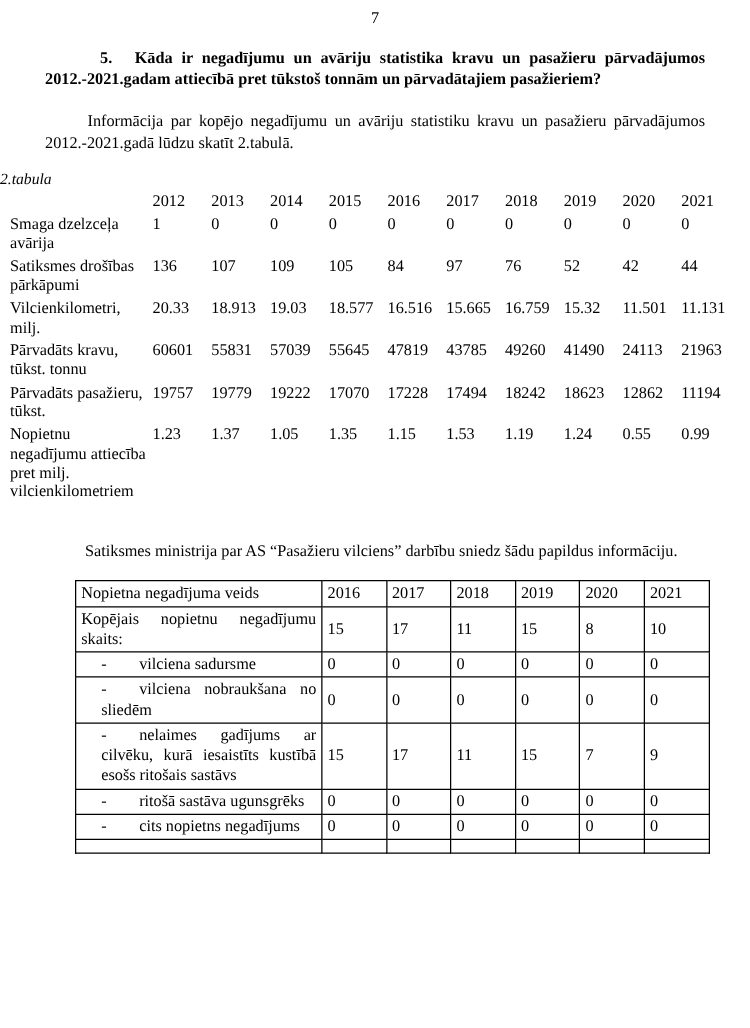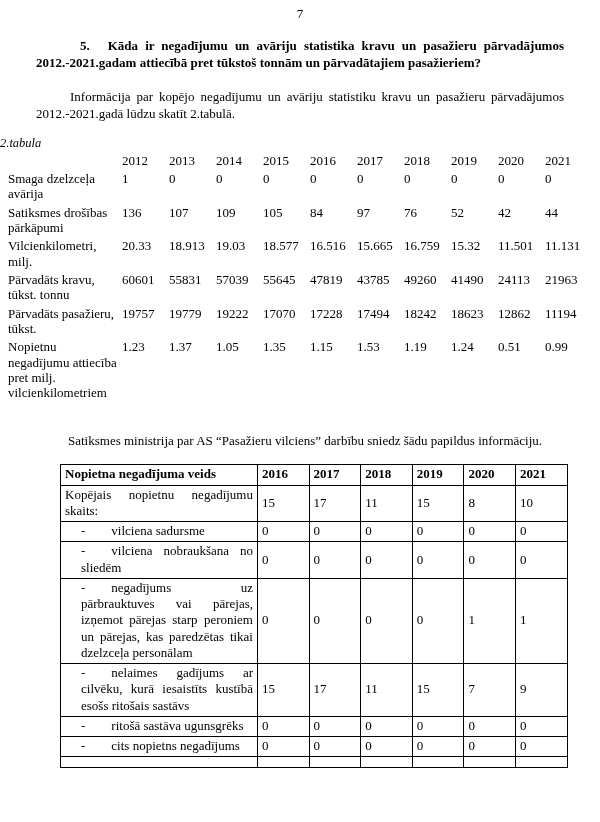--- a/index.html
+++ b/index.html
@@ -67,21 +67,21 @@
     font-size: 13px;
     vertical-align: middle;
     word-wrap: break-word;
   }
   table.accidents td.lbl2 {
     width: 197px;
     text-align: justify;
     vertical-align: top;
   }
   table.accidents td.val2 { width: 51.6px; text-align: left; }
-  table.accidents td.hd { font-weight: bold; }
+  table.accidents td.hd { font-weight: normal; }
   table.accidents td.lbl2.indent { padding-left: 20px; }
   table.accidents td.lbl2.indent::before { content: "-"; padding-right: 26px; }
   table.accidents tr.spacer td { height: 11px; padding: 0 4px; }
 </style>
 </head>
 <body>
 
 <div class="page">
 
   <div class="page-number">7</div>
@@ -175,21 +175,21 @@
         <tr>
           <td class="lbl">Nopietnu negadījumu attiecība pret milj. vilcienkilometriem</td>
           <td>1.23</td>
           <td>1.37</td>
           <td>1.05</td>
           <td>1.35</td>
           <td>1.15</td>
           <td>1.53</td>
           <td>1.19</td>
           <td>1.24</td>
-          <td>0.51</td>
+          <td>0.55</td>
           <td>0.99</td>
         </tr>
       </tbody>
   </table>
 
   <p class="para2">Satiksmes ministrija par AS “Pasažieru vilciens” darbību sniedz šādu papildus informāciju.</p>
 
   <table class="accidents">
     <thead id="t2-head">
         <tr>
@@ -224,29 +224,20 @@
         <tr>
           <td class="lbl2 indent">vilciena nobraukšana no sliedēm</td>
           <td class="val2">0</td>
           <td class="val2">0</td>
           <td class="val2">0</td>
           <td class="val2">0</td>
           <td class="val2">0</td>
           <td class="val2">0</td>
         </tr>
         <tr>
-          <td class="lbl2 indent">negadījums uz pārbrauktuves vai pārejas, izņemot pārejas starp peroniem un pārejas, kas paredzētas tikai dzelzceļa personālam</td>
-          <td class="val2">0</td>
-          <td class="val2">0</td>
-          <td class="val2">0</td>
-          <td class="val2">0</td>
-          <td class="val2">1</td>
-          <td class="val2">1</td>
-        </tr>
-        <tr>
           <td class="lbl2 indent">nelaimes gadījums ar cilvēku, kurā iesaistīts kustībā esošs ritošais sastāvs</td>
           <td class="val2">15</td>
           <td class="val2">17</td>
           <td class="val2">11</td>
           <td class="val2">15</td>
           <td class="val2">7</td>
           <td class="val2">9</td>
         </tr>
         <tr>
           <td class="lbl2 indent">ritošā sastāva ugunsgrēks</td>

